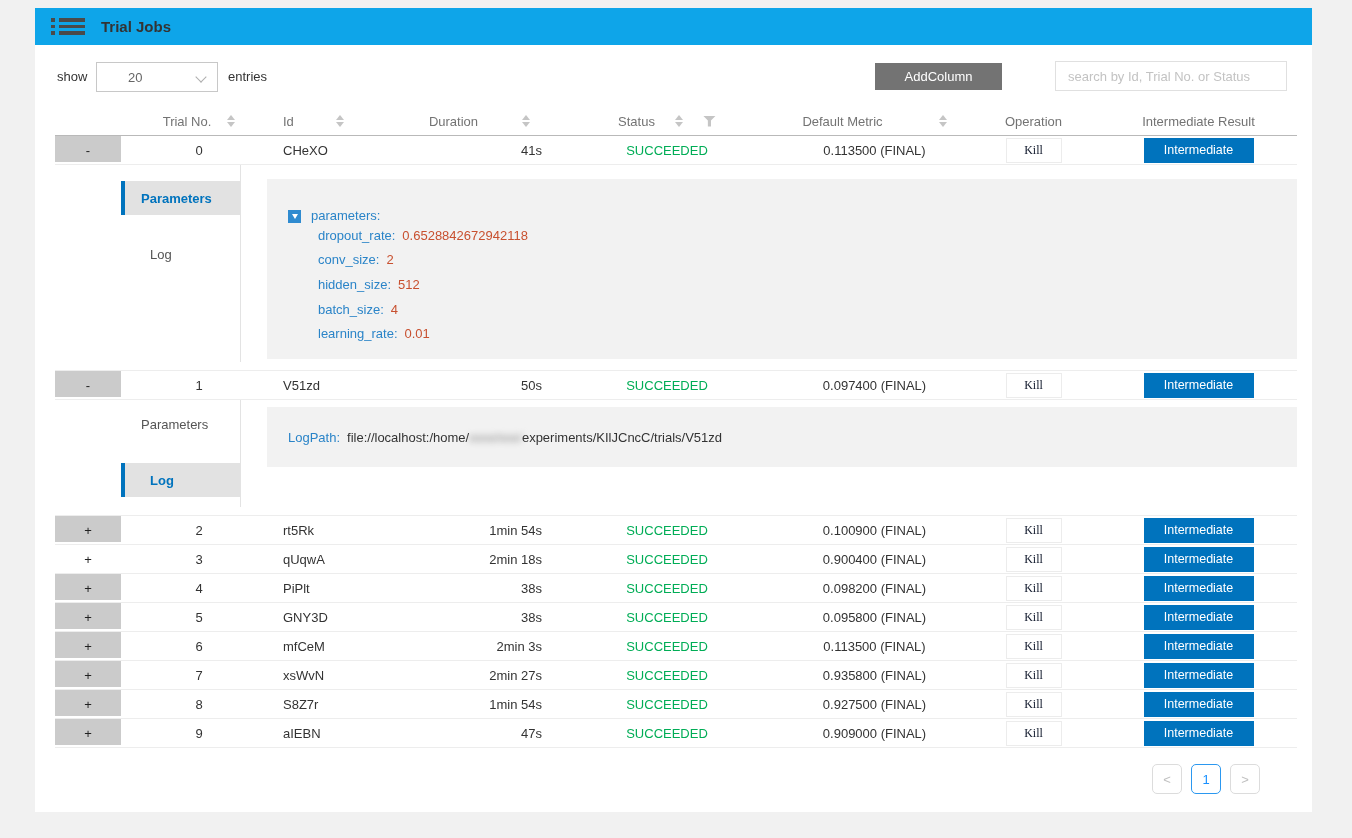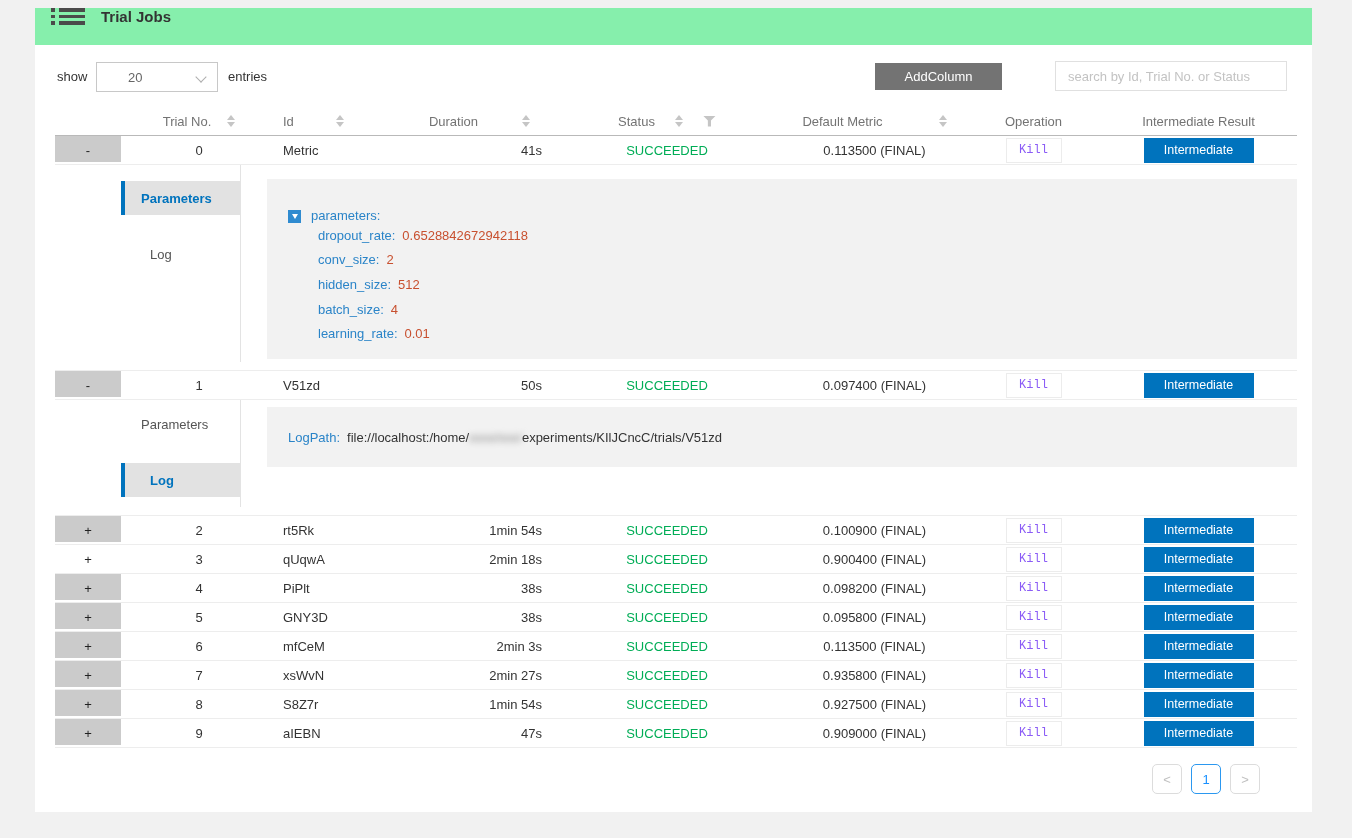--- a/index.html
+++ b/index.html
@@ -1,21 +1,21 @@
 <!DOCTYPE html>
 <html><head>
 <meta charset="utf-8">
 <style>
   html,body{margin:0;padding:0;}
   body{width:1352px;height:838px;background:#f1f1f1;font-family:"Liberation Sans",sans-serif;overflow:hidden;}
   .stage{position:relative;width:1352px;height:838px;}
   .card{position:absolute;left:35px;top:8px;width:1277px;height:804px;background:#ffffff;}
 
   
-  .titlebar{position:absolute;left:0;top:0;width:100%;height:37px;background:#86efac;display:flex;}
+  .titlebar{position:absolute;left:0;top:0;width:100%;height:37px;background:#0ea5e9;display:flex;align-items:center;}
   .list-icon{margin-left:16px;display:flex;flex-direction:column;gap:3px;}
   .list-icon i{display:block;width:26px;height:3.5px;background:#4a4a4a;position:relative;margin-left:8px;}
   .list-icon i::before{content:"";position:absolute;left:-8px;top:0;width:3.5px;height:3.5px;background:#4a4a4a;}
   .titlebar .title{margin-left:16px;font-size:15px;font-weight:700;color:#333;}
 
   
   .controls{position:absolute;left:0;top:54px;width:100%;height:30px;}
   .controls .lbl{position:absolute;top:7px;font-size:13px;color:#333;}
   .lbl-show{left:22px;}
   .lbl-entries{left:193px;}
@@ -53,21 +53,21 @@
   .sort-icon .down{border-top:5px solid #c5c5c5;}
   .filter-icon{width:13px;height:11px;background:#c5c5c5;clip-path:polygon(0 0,100% 0,62% 45%,62% 100%,38% 100%,38% 45%);}
 
   .trow{display:flex;height:29px;align-items:center;border-bottom:1px solid #ededed;box-sizing:border-box;font-size:13px;color:#333;}
   .td{display:flex;align-items:center;justify-content:center;height:100%;}
   .td.expander{background:#cbcbcb;box-shadow:inset 0 -2px 0 0 #fff;cursor:pointer;font-size:13px;color:#222;}
   .td.expander.plain{background:#fff;box-shadow:none;}
   .td.id-cell{justify-content:flex-start;padding-left:6px;box-sizing:border-box;}
   .td.dur-cell{justify-content:flex-end;padding-right:10px;box-sizing:border-box;}
   .td.status-cell{color:#00ad56;}
-  .kill-btn{width:56px;height:25px;background:#fff;border:1px solid #ececec;color:#8b5cf6;font-size:12px;font-family:Liberation Mono, monospace;cursor:default;}
+  .kill-btn{width:56px;height:25px;background:#fff;border:1px solid #ececec;color:#0f172a;font-size:12px;font-family:Liberation Serif, serif;cursor:default;}
   .int-btn{width:110px;height:25px;background:#0073bd;border:none;color:#fff;font-size:12.5px;font-family:"Liberation Sans",sans-serif;cursor:pointer;}
 
   
   .detail{position:relative;border-bottom:1px solid #ededed;box-sizing:border-box;}
   .detail.d0{height:206px;}
   .detail.d1{height:116px;}
   .tabs{position:absolute;left:66px;top:0;bottom:8px;width:120px;border-right:1px solid #e3e3e3;display:flex;flex-direction:column;gap:22px;box-sizing:border-box;}
   .d0 .tabs{padding-top:16px;}
   .d1 .tabs{padding-top:7px;}
   .tab{height:34px;display:flex;align-items:center;padding-left:20px;font-size:13px;color:#555;cursor:pointer;box-sizing:border-box;}
@@ -162,21 +162,21 @@
           <span>Operation</span>
         </div>
         <div class="th c-int">
           <span>Intermediate Result</span>
         </div>
       </div>
 
       <div class="trow">
         <div class="td c-exp expander">-</div>
         <div class="td c-trial">0</div>
-        <div class="td c-id id-cell">Metric</div>
+        <div class="td c-id id-cell">CHeXO</div>
         <div class="td c-dur dur-cell">41s</div>
         <div class="td c-status status-cell">SUCCEEDED</div>
         <div class="td c-metric">0.113500 (FINAL)</div>
         <div class="td c-op">
             <button class="kill-btn">Kill</button>
           </div>
         <div class="td c-int">
             <button class="int-btn">Intermediate</button>
           </div>
       </div>

